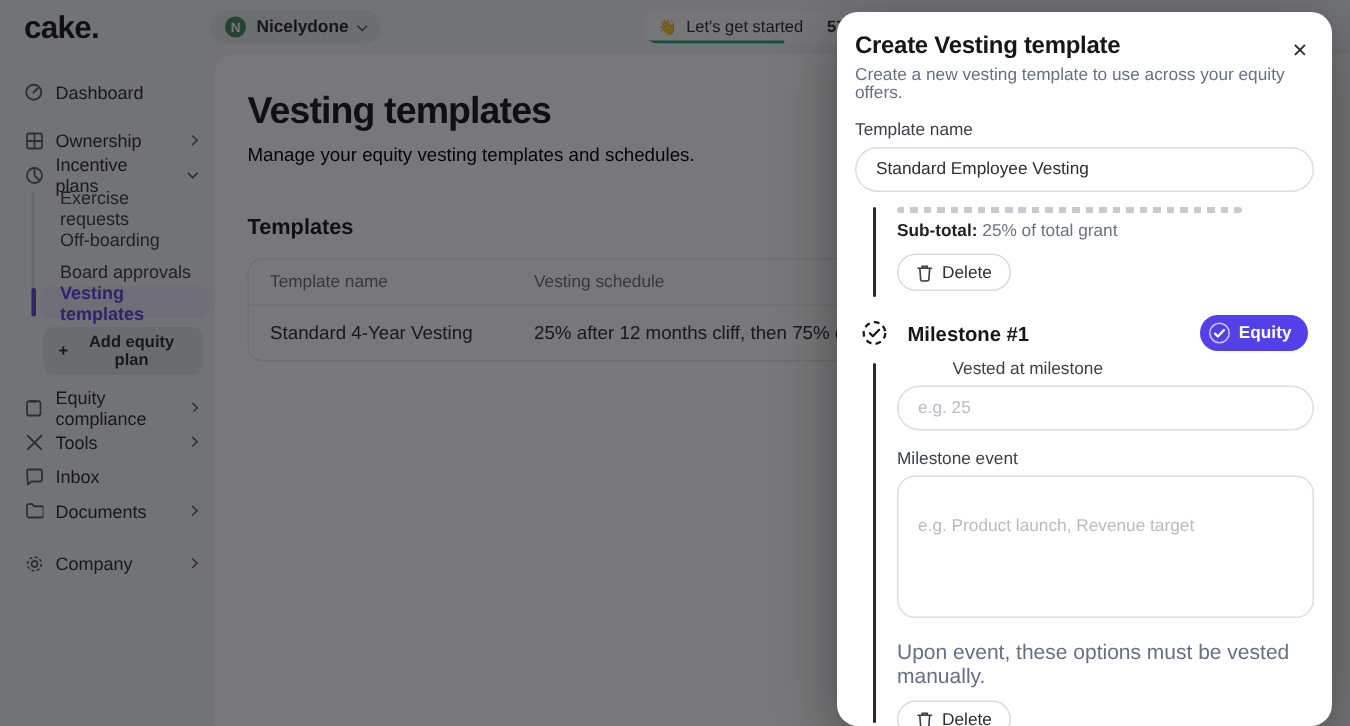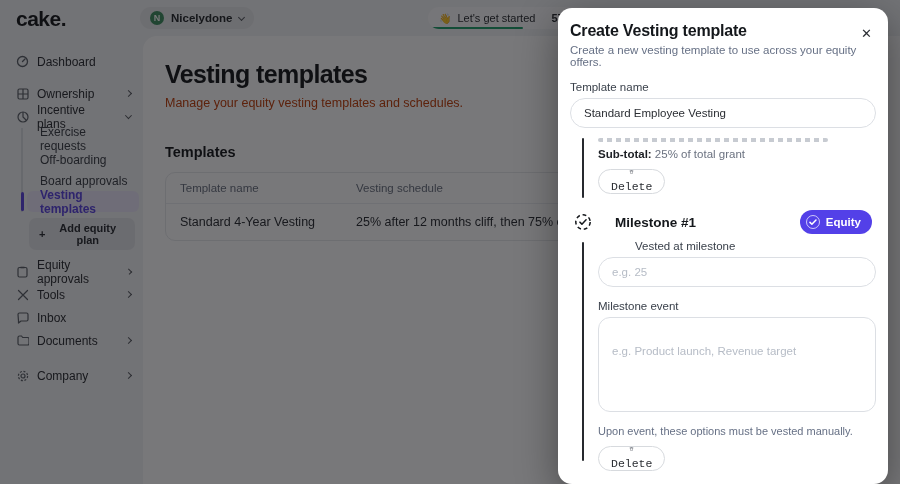--- a/index.html
+++ b/index.html
@@ -34,21 +34,21 @@
   .subnav { margin-left:9px; border-left:2px solid #dadde2; padding-left:0; margin-top:0; }
   .subitem { position:relative; display:flex; align-items:center; height:21px; font-size:12px; color:#3a3f46; padding-left:13px; margin-left:4px; border-radius:6px; }
   .subitem.active { background:#ebe7fb; color:#5b45e0; font-weight:bold; width:112px; }
   .subitem.active::before { content:""; position:absolute; left:-6px; top:1px; bottom:1px; width:3px; border-radius:2px; background:#5b45e0; }
   .add-plan { display:inline-flex; align-items:center; gap:5px; margin:6px 0 10px 17px; background:#e3e5e9; border:none;
               border-radius:7px; padding:4px 10px; font-size:11px; font-weight:bold; color:#2b2e33; font-family:inherit; }
 
   
   .main { position:absolute; left:143px; top:36px; right:0; bottom:0; background:#ffffff; border-top-left-radius:14px; padding:24px 20px 0 22px; }
   .page-title { font-size:25px; font-weight:bold; letter-spacing:-0.6px; color:#17191c; }
-  .page-sub { margin-top:7px; font-size:12.5px; color:#c2410c; }
+  .page-sub { margin-top:7px; font-size:12.5px; color:#000000; }
   .section-title { margin-top:34px; font-size:14.5px; font-weight:bold; color:#17191c; }
   .tmpl-table { margin-top:12px; border:1px solid #e7e9ec; border-radius:10px; overflow:hidden; width:710px; }
   .t-head, .t-row { display:flex; align-items:center; }
   .t-head { height:30px; color:#6b7280; font-size:11.5px; }
   .t-row { height:37px; border-top:1px solid #eceef1; font-size:12.5px; color:#2b2e33; }
   .c-name { width:190px; padding-left:14px; flex:none; }
   .c-sched { flex:1; display:flex; align-items:center; gap:10px; padding-right:10px; }
   .badge { background:#eceafc; color:#6553e8; font-size:10.5px; font-weight:bold; border-radius:9px; padding:2px 8px; white-space:nowrap; }
 
   
@@ -64,31 +64,31 @@
   .f-input::placeholder, .f-area::placeholder { color:#b6bcc6; }
 
   .tl-block { position:relative; margin-top:10px; }
   .tl-line { position:absolute; left:12px; width:2px; background:#26292e; border-radius:1px; }
   .tl-body { margin-left:28px; }
   .remnant { height:4px; width:230px; margin-top:2px; opacity:.8;
              background:repeating-linear-gradient(90deg,#b9bec6 0 5px, transparent 5px 9px); border-radius:2px; }
   .subtotal { margin-top:6px; font-size:11.5px; color:#6b7280; }
   .subtotal b { color:#1c1f24; }
   .pill-btn { display:inline-flex; align-items:center; gap:6px; height:25px; border:1px solid #d7dade; background:#fff;
-              border-radius:13px; padding:0 12px; font-size:11.5px; color:#2b2e33; font-family:Liberation Mono, monospace; margin-top:9px;flex-direction:column; }
+              border-radius:13px; padding:0 12px; font-size:11.5px; color:#2b2e33; font-family:Liberation Sans, sans-serif; margin-top:9px; }
   .ms-head { display:flex; align-items:center; margin-top:16px; }
   .ms-icon { width:18px; height:18px; margin-left:4px; flex:none; }
-  .ms-title { margin-left:23px; font-size:13.5px; font-weight:bold; color:#14171b; flex:1; }
+  .ms-title { margin-left:13px; font-size:13.5px; font-weight:bold; color:#14171b; flex:1; }
   .apply-btn { display:inline-flex; align-items:center; gap:6px; height:24px; background:#5340e8; border:none; border-radius:13px;
                padding:0 11px 0 6px; color:#fff; font-size:11.5px; font-weight:bold; font-family:inherit; margin-right:4px; }
   .apply-check { width:14px; height:14px; border:1px solid rgba(255,255,255,.7); border-radius:50%;
                  display:flex; align-items:center; justify-content:center; }
   .f-area { margin-top:5px; width:100%; height:95px; border:1px solid #dcdfe4; border-radius:12px; padding:27px 13px;
             font-size:11.5px; color:#2b2e33; font-family:inherit; resize:none; outline:none; }
-  .ms-note { margin-top:9px; font-size:11px; color:#667085; }
+  .ms-note { margin-top:9px; font-size:14px; color:#667085; }
   svg { display:block; }
 </style>
 </head>
 <body>
 
 <div id="app">
 
   <div class="topbar">
     <div class="logo">cake.</div>
     <div class="ws-pill">
@@ -159,21 +159,21 @@
       <span>Add equity plan</span>
     </button>
 
     <div class="nav-item">
       <span class="nicon">
         <svg width="11" height="12" viewBox="0 0 11 12">
             <rect x="1" y="1.5" width="9" height="9.5" rx="1.5" fill="none" stroke="currentColor" stroke-width="1.2"></rect>
             <path d="M3.5 1.5h4" stroke="currentColor" stroke-width="1.6"></path>
           </svg>
       </span>
-      <span>Equity approvals</span>
+      <span>Equity compliance</span>
       <span class="spacer"></span>
         <span class="chev right"></span>
     </div>
     <div class="nav-item">
       <span class="nicon">
         <svg width="12" height="12" viewBox="0 0 12 12">
             <path d="M1.5 10.5L10.5 1.5M1.5 1.5l9 9" stroke="currentColor" stroke-width="1.2" stroke-linecap="round"></path>
           </svg>
       </span>
       <span>Tools</span>

